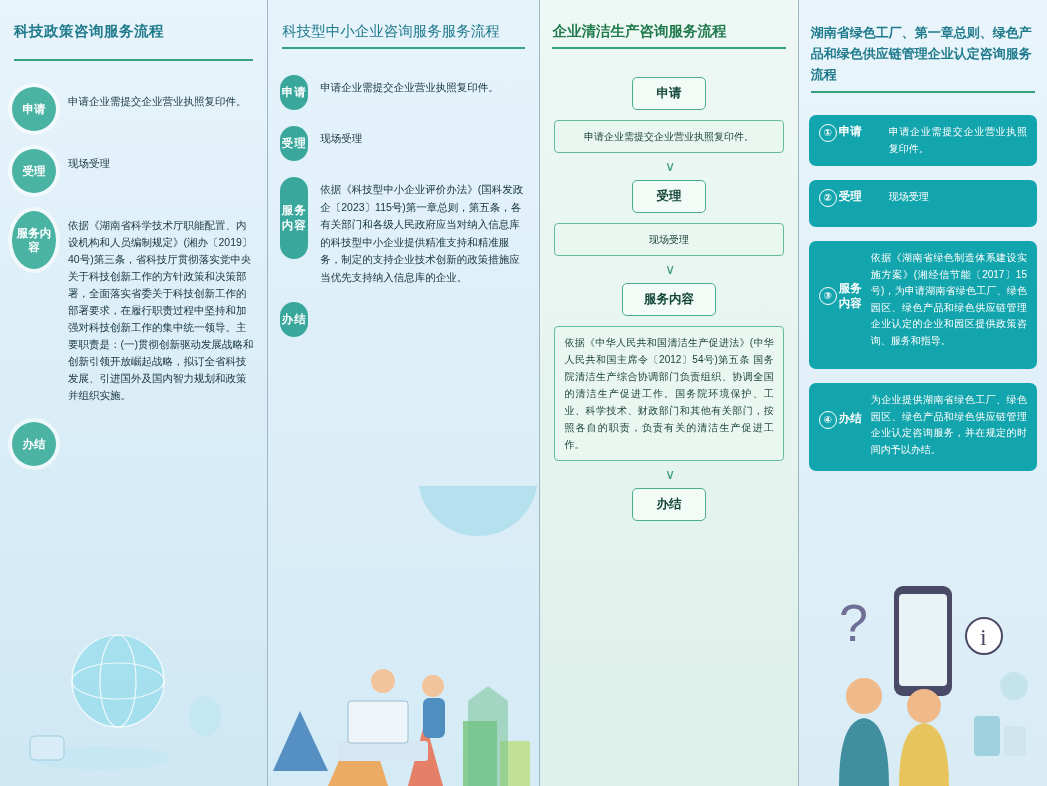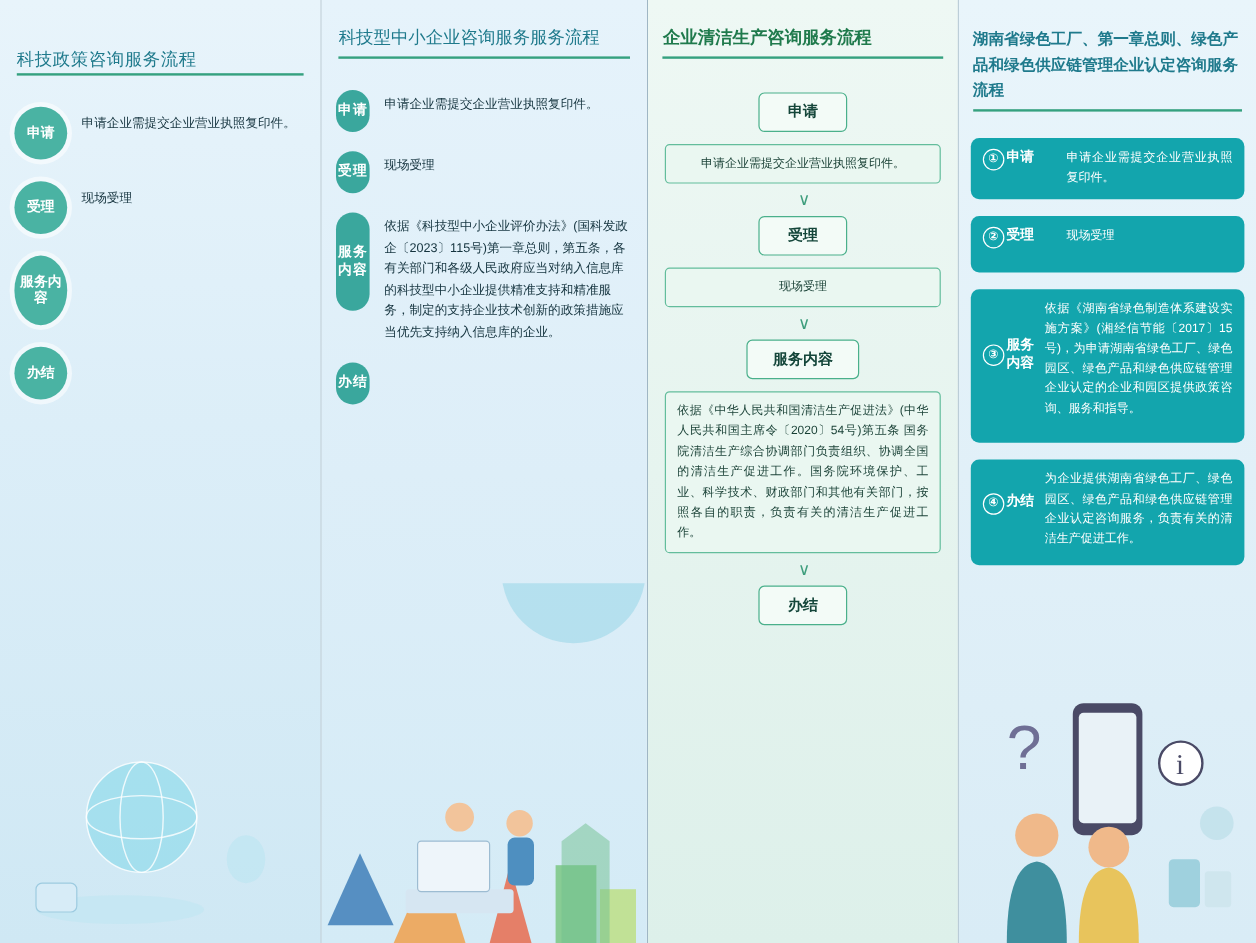--- a/index.html
+++ b/index.html
@@ -8,22 +8,22 @@
     background:#ffffff;
     font-family:"Liberation Sans","DejaVu Sans",sans-serif;
     overflow:hidden;
   }
   .sheet{position:relative;width:1047px;height:786px;display:flex;}
   .panel{position:relative;height:786px;box-sizing:border-box;overflow:hidden;}
 
   
   .p1{width:268px;background:linear-gradient(180deg,#e8f4fb 0%,#dceef8 45%,#cfe8f4 100%);}
   .p1 .title{
-    margin:40px 14px 0 14px;font-size:14.5px;font-weight:normal;color:#1f7a8c;
-    padding-bottom:2px;border-bottom:2px solid #35a17f;letter-spacing:.5px;
+    margin:22px 14px 0 14px;font-size:14.5px;font-weight:bold;color:#1f7a8c;
+    padding-bottom:18px;border-bottom:2px solid #35a17f;letter-spacing:.5px;
   }
   .p1 .rows{margin-top:26px;padding:0 12px;}
   .p1row{display:flex;align-items:flex-start;margin-bottom:18px;}
   .circle{
     width:44px;height:44px;border-radius:50%;flex:0 0 44px;
     background:#4ab3a3;color:#fff;display:flex;align-items:center;justify-content:center;
     font-size:11.5px;line-height:14px;text-align:center;font-weight:bold;
     box-shadow:0 0 0 4px rgba(255,255,255,.55);
   }
   .circle.big{height:58px;}
@@ -100,20 +100,21 @@
         <div class="p1txt">申请企业需提交企业营业执照复印件。</div>
       </div>
 
       <div class="p1row">
         <div class="circle">受理</div>
         <div class="p1txt">现场受理</div>
       </div>
 
       <div class="p1row">
         <div class="circle big">服务内容</div>
+        <div class="p1txt">依据《湖南省科学技术厅职能配置、内设机构和人员编制规定》(湘办〔2019〕40号)第三条，省科技厅贯彻落实党中央关于科技创新工作的方针政策和决策部署，全面落实省委关于科技创新工作的部署要求，在履行职责过程中坚持和加强对科技创新工作的集中统一领导。主要职责是：(一)贯彻创新驱动发展战略和创新引领开放崛起战略，拟订全省科技发展、引进国外及国内智力规划和政策并组织实施。</div>
       </div>
 
       <div class="p1row">
         <div class="circle">办结</div>
       </div>
     </div>
 
     <svg class="deco" viewBox="0 0 268 250">
       <ellipse cx="118" cy="145" rx="46" ry="46" fill="#7fd7e8" opacity=".55"></ellipse>
       <ellipse cx="118" cy="145" rx="46" ry="18" fill="none" stroke="#ffffff" stroke-width="1.2" opacity=".8"></ellipse>
@@ -177,21 +178,21 @@
           <b>∨</b>
         </div>
 
       <div class="node">受理</div>
       <div class="box center">现场受理</div>
       <div class="arrow">
           <b>∨</b>
         </div>
 
       <div class="node" style="width:92px;">服务内容</div>
-      <div class="box">依据《中华人民共和国清洁生产促进法》(中华人民共和国主席令〔2020〕54号)第五条 国务院清洁生产综合协调部门负责组织、协调全国的清洁生产促进工作。国务院环境保护、工业、科学技术、财政部门和其他有关部门，按照各自的职责，负责有关的清洁生产促进工作。</div>
+      <div class="box">依据《中华人民共和国清洁生产促进法》(中华人民共和国主席令〔2012〕54号)第五条 国务院清洁生产综合协调部门负责组织、协调全国的清洁生产促进工作。国务院环境保护、工业、科学技术、财政部门和其他有关部门，按照各自的职责，负责有关的清洁生产促进工作。</div>
       <div class="arrow">
           <b>∨</b>
         </div>
 
       <div class="node">办结</div>
     </div>
   </div>
   <div class="divider"></div>
 
   <div class="panel p4">
@@ -212,21 +213,21 @@
 
       <div class="p4row" style="min-height:110px;">
         <div class="num" style="top:46px;">③</div>
         <div class="lbl two" style="top:40px;">服务内容</div>
         <div class="bd">依据《湖南省绿色制造体系建设实施方案》(湘经信节能〔2017〕15号)，为申请湖南省绿色工厂、绿色园区、绿色产品和绿色供应链管理企业认定的企业和园区提供政策咨询、服务和指导。</div>
       </div>
 
       <div class="p4row" style="min-height:70px;">
         <div class="num" style="top:28px;">④</div>
         <div class="lbl" style="top:28px;">办结</div>
-        <div class="bd">为企业提供湖南省绿色工厂、绿色园区、绿色产品和绿色供应链管理企业认定咨询服务，负责有关的清洁生产促进工作。</div>
+        <div class="bd">为企业提供湖南省绿色工厂、绿色园区、绿色产品和绿色供应链管理企业认定咨询服务，并在规定的时间内予以办结。</div>
       </div>
     </div>
 
     <svg class="deco" viewBox="0 0 249 220">
       <rect x="95" y="20" width="58" height="110" rx="9" fill="#4a4a66"></rect>
       <rect x="100" y="28" width="48" height="92" rx="4" fill="#e9f2f7"></rect>
       <text x="40" y="75" font-size="52" fill="#6f6f95" font-family="'Liberation Sans',sans-serif">?</text>
       <circle cx="185" cy="70" r="18" fill="#ffffff" stroke="#4a4a66" stroke-width="2"></circle>
       <text x="181" y="79" font-size="24" fill="#4a4a66" font-family="'Liberation Serif',serif">i</text>
       <circle cx="65" cy="130" r="18" fill="#f0b98a"></circle>

